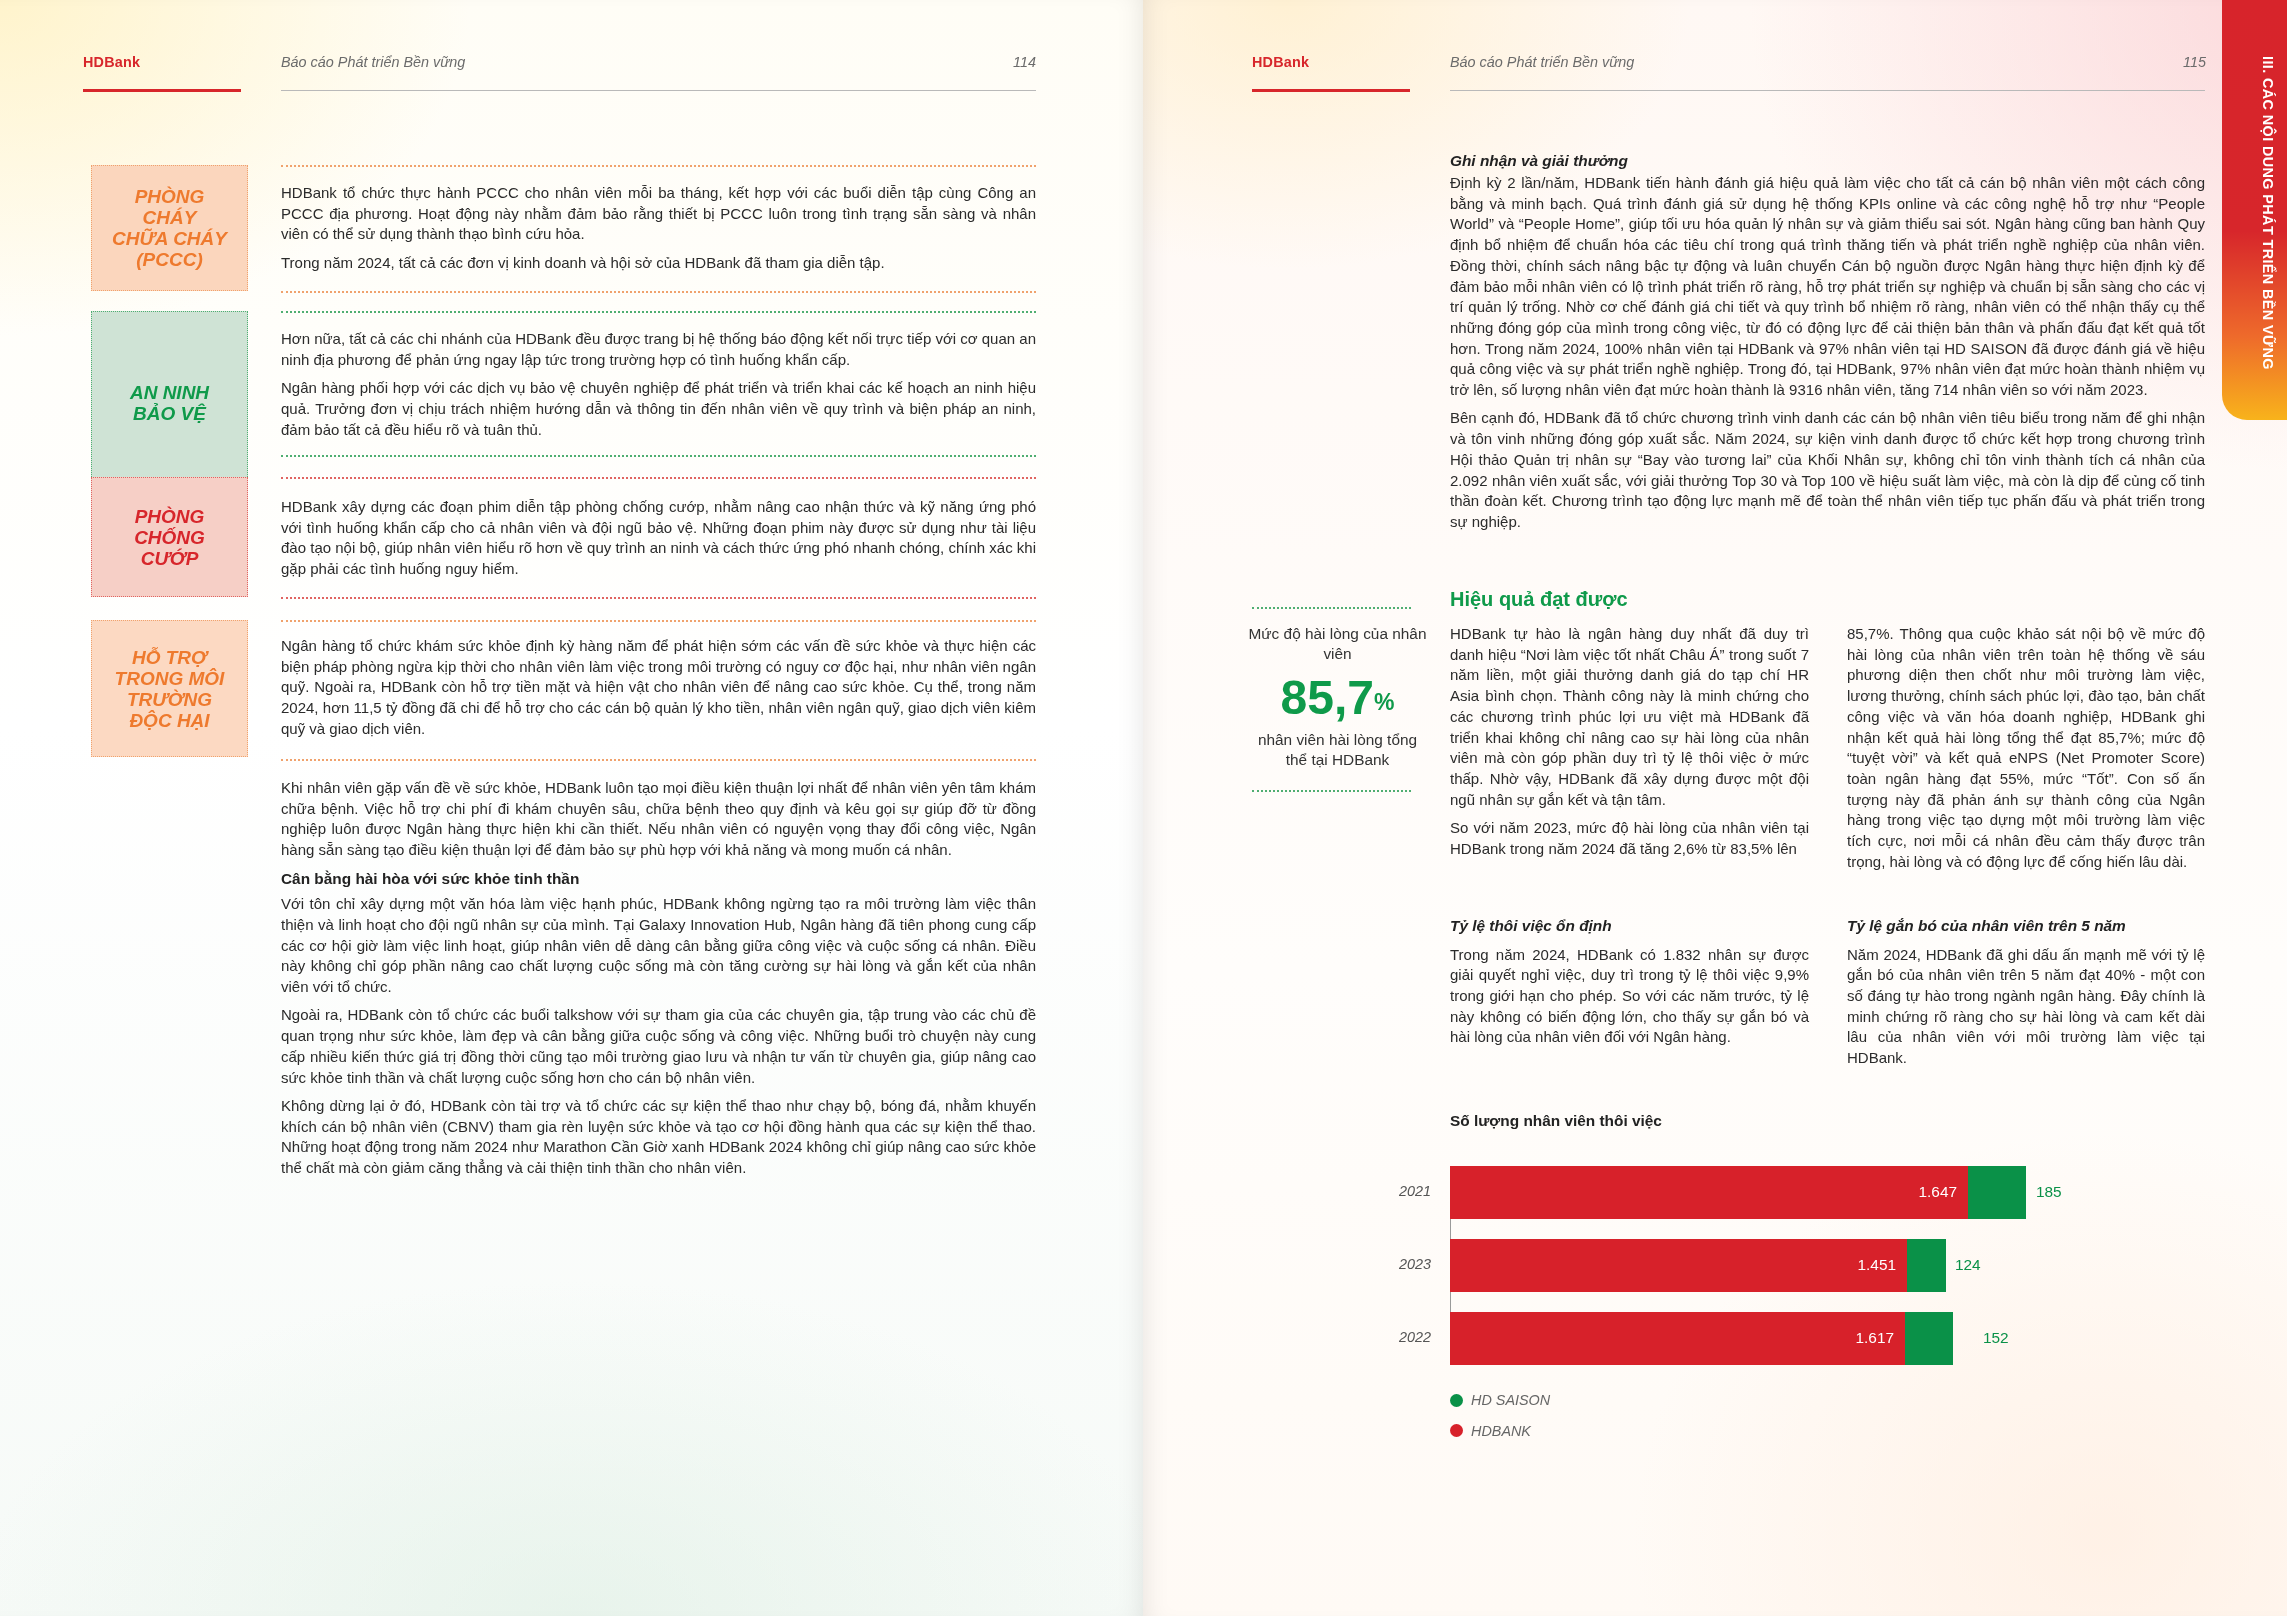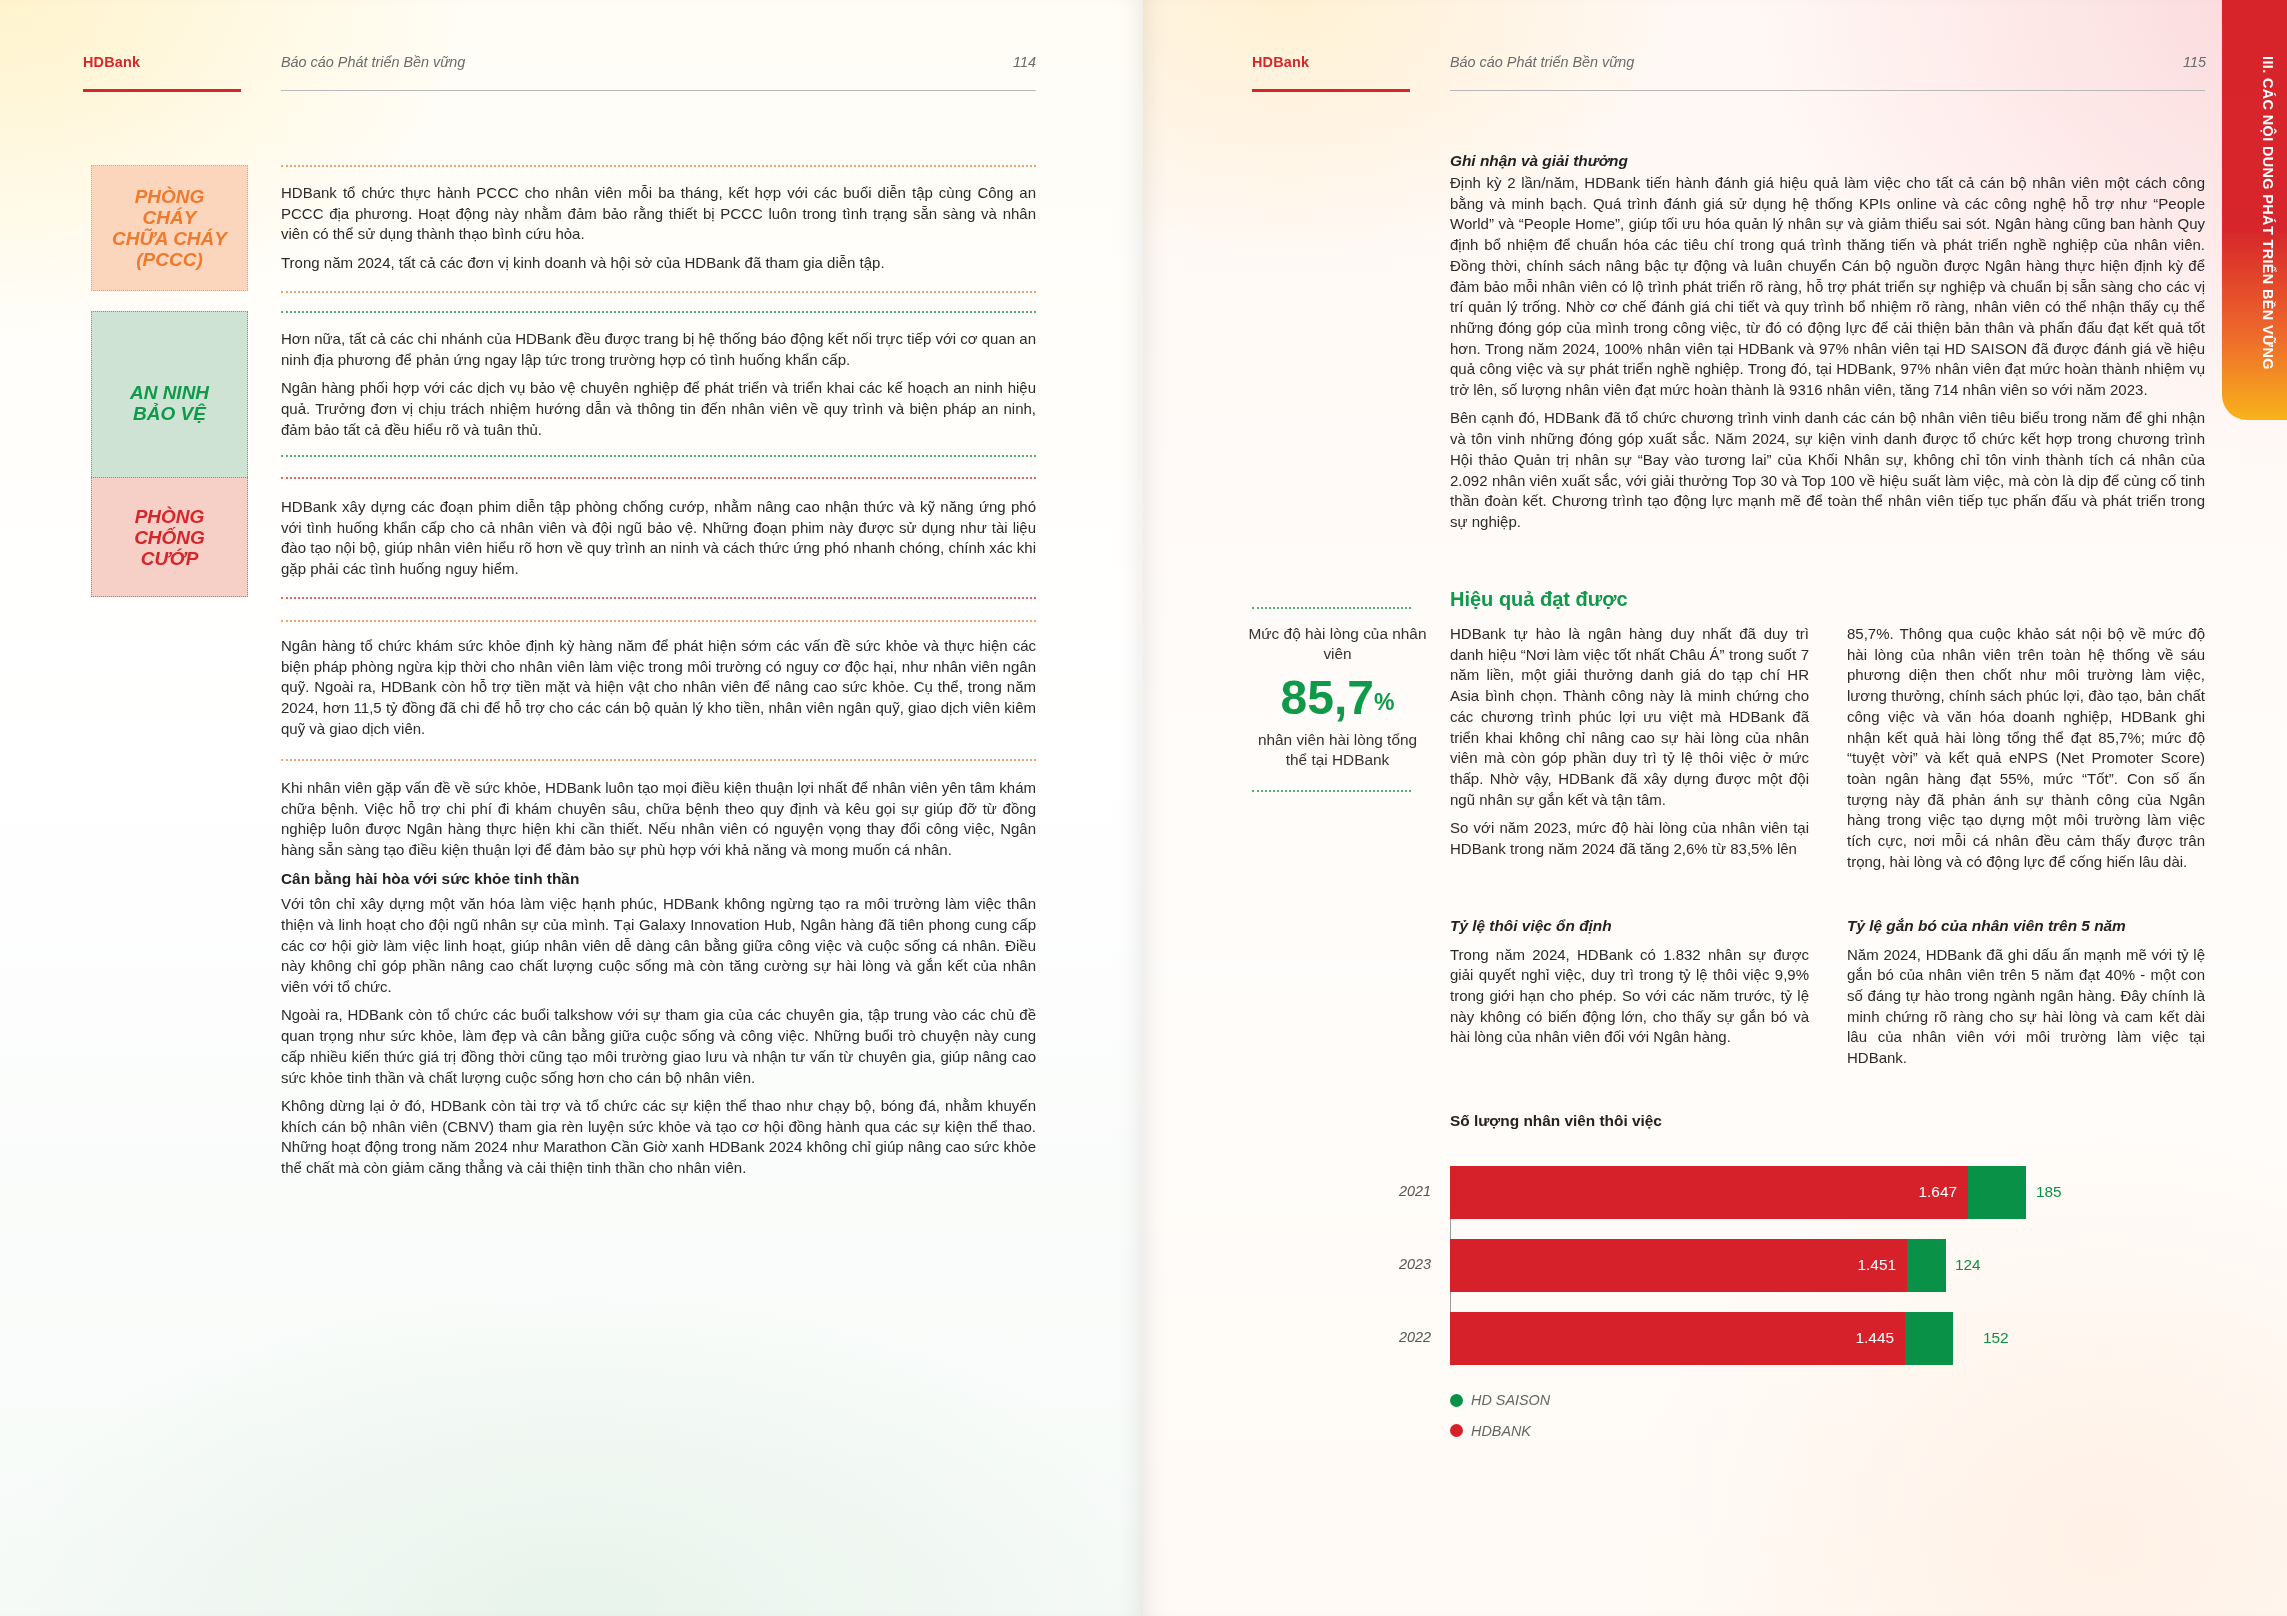--- a/index.html
+++ b/index.html
@@ -134,20 +134,28 @@
       <div>CHỐNG</div>
       <div>CƯỚP</div>
     </div>
   </div>
   <div class="abs dots dots-red" style="left:281px; top:477px; width:755px;"></div>
   <div class="abs" style="left:281px; top:497px; width:755px;">
     <p class="para">HDBank xây dựng các đoạn phim diễn tập phòng chống cướp, nhằm nâng cao nhận thức và kỹ năng ứng phó với tình huống khẩn cấp cho cả nhân viên và đội ngũ bảo vệ. Những đoạn phim này được sử dụng như tài liệu đào tạo nội bộ, giúp nhân viên hiểu rõ hơn về quy trình an ninh và cách thức ứng phó nhanh chóng, chính xác khi gặp phải các tình huống nguy hiểm.</p>
   </div>
   <div class="abs dots dots-red" style="left:281px; top:597px; width:755px;"></div>
 
+  <div class="abs cat-box cat-peach" style="left:83px; top:620px; width:157px; height:137px;">
+    <div>
+      <div>HỖ TRỢ</div>
+      <div>TRONG MÔI</div>
+      <div>TRƯỜNG</div>
+      <div>ĐỘC HẠI</div>
+    </div>
+  </div>
   <div class="abs dots dots-orange" style="left:281px; top:620px; width:755px;"></div>
   <div class="abs" style="left:281px; top:636px; width:755px;">
     <p class="para">Ngân hàng tổ chức khám sức khỏe định kỳ hàng năm để phát hiện sớm các vấn đề sức khỏe và thực hiện các biện pháp phòng ngừa kịp thời cho nhân viên làm việc trong môi trường có nguy cơ độc hại, như nhân viên ngân quỹ. Ngoài ra, HDBank còn hỗ trợ tiền mặt và hiện vật cho nhân viên để nâng cao sức khỏe. Cụ thể, trong năm 2024, hơn 11,5 tỷ đồng đã chi để hỗ trợ cho các cán bộ quản lý kho tiền, nhân viên ngân quỹ, giao dịch viên kiêm quỹ và giao dịch viên.</p>
   </div>
   <div class="abs dots dots-orange" style="left:281px; top:759px; width:755px;"></div>
 
   <div class="abs" style="left:281px; top:778px; width:755px;">
     <p class="para">Khi nhân viên gặp vấn đề về sức khỏe, HDBank luôn tạo mọi điều kiện thuận lợi nhất để nhân viên yên tâm khám chữa bệnh. Việc hỗ trợ chi phí đi khám chuyên sâu, chữa bệnh theo quy định và kêu gọi sự giúp đỡ từ đồng nghiệp luôn được Ngân hàng thực hiện khi cần thiết. Nếu nhân viên có nguyện vọng thay đổi công việc, Ngân hàng sẵn sàng tạo điều kiện thuận lợi để đảm bảo sự phù hợp với khả năng và mong muốn cá nhân.</p>
     <div class="subhead">Cân bằng hài hòa với sức khỏe tinh thần</div>
     <p class="para">Với tôn chỉ xây dựng một văn hóa làm việc hạnh phúc, HDBank không ngừng tạo ra môi trường làm việc thân thiện và linh hoạt cho đội ngũ nhân sự của mình. Tại Galaxy Innovation Hub, Ngân hàng đã tiên phong cung cấp các cơ hội giờ làm việc linh hoạt, giúp nhân viên dễ dàng cân bằng giữa công việc và cuộc sống cá nhân. Điều này không chỉ góp phần nâng cao chất lượng cuộc sống mà còn tăng cường sự hài lòng và gắn kết của nhân viên với tổ chức.</p>
@@ -205,21 +213,21 @@
       <div class="abs bar-val-in" style="left: 489px; top: 40px; width: 85px;">1.647</div>
       <div class="abs bar-val-out" style="left: 653px; top: 40px; color: rgb(10, 145, 72);">185</div>
       <div class="abs bar-year" style="left: 0px; top: 113px;">2023</div>
       <div class="abs bar-red" style="left: 67px; top: 96px; width: 457px; height: 53px; background: rgb(215, 33, 42);"></div>
       <div class="abs bar-green" style="left: 524px; top: 96px; width: 39px; height: 53px; background: rgb(10, 145, 72);"></div>
       <div class="abs bar-val-in" style="left: 428px; top: 113px; width: 85px;">1.451</div>
       <div class="abs bar-val-out" style="left: 572px; top: 113px; color: rgb(10, 145, 72);">124</div>
       <div class="abs bar-year" style="left: 0px; top: 186px;">2022</div>
       <div class="abs bar-red" style="left: 67px; top: 169px; width: 455px; height: 53px; background: rgb(215, 33, 42);"></div>
       <div class="abs bar-green" style="left: 522px; top: 169px; width: 48px; height: 53px; background: rgb(10, 145, 72);"></div>
-      <div class="abs bar-val-in" style="left: 426px; top: 186px; width: 85px;">1.445</div>
+      <div class="abs bar-val-in" style="left: 426px; top: 186px; width: 85px;">1.617</div>
       <div class="abs bar-val-out" style="left: 600px; top: 186px; color: rgb(10, 145, 72);">152</div>
       <div class="abs legend-dot" style="left: 67px; top: 251px; background: rgb(10, 145, 72);"></div>
       <div class="abs legend-text" style="left: 88px; top: 249px;">HD SAISON</div>
       <div class="abs legend-dot" style="left: 67px; top: 281px; background: rgb(215, 33, 42);"></div>
       <div class="abs legend-text" style="left: 88px; top: 280px;">HDBANK</div>
     </div>
 </div>
 
 <div class="side-tab"></div>
 <div class="side-tab-text">III. CÁC NỘI DUNG PHÁT TRIỂN BỀN VỮNG</div>

